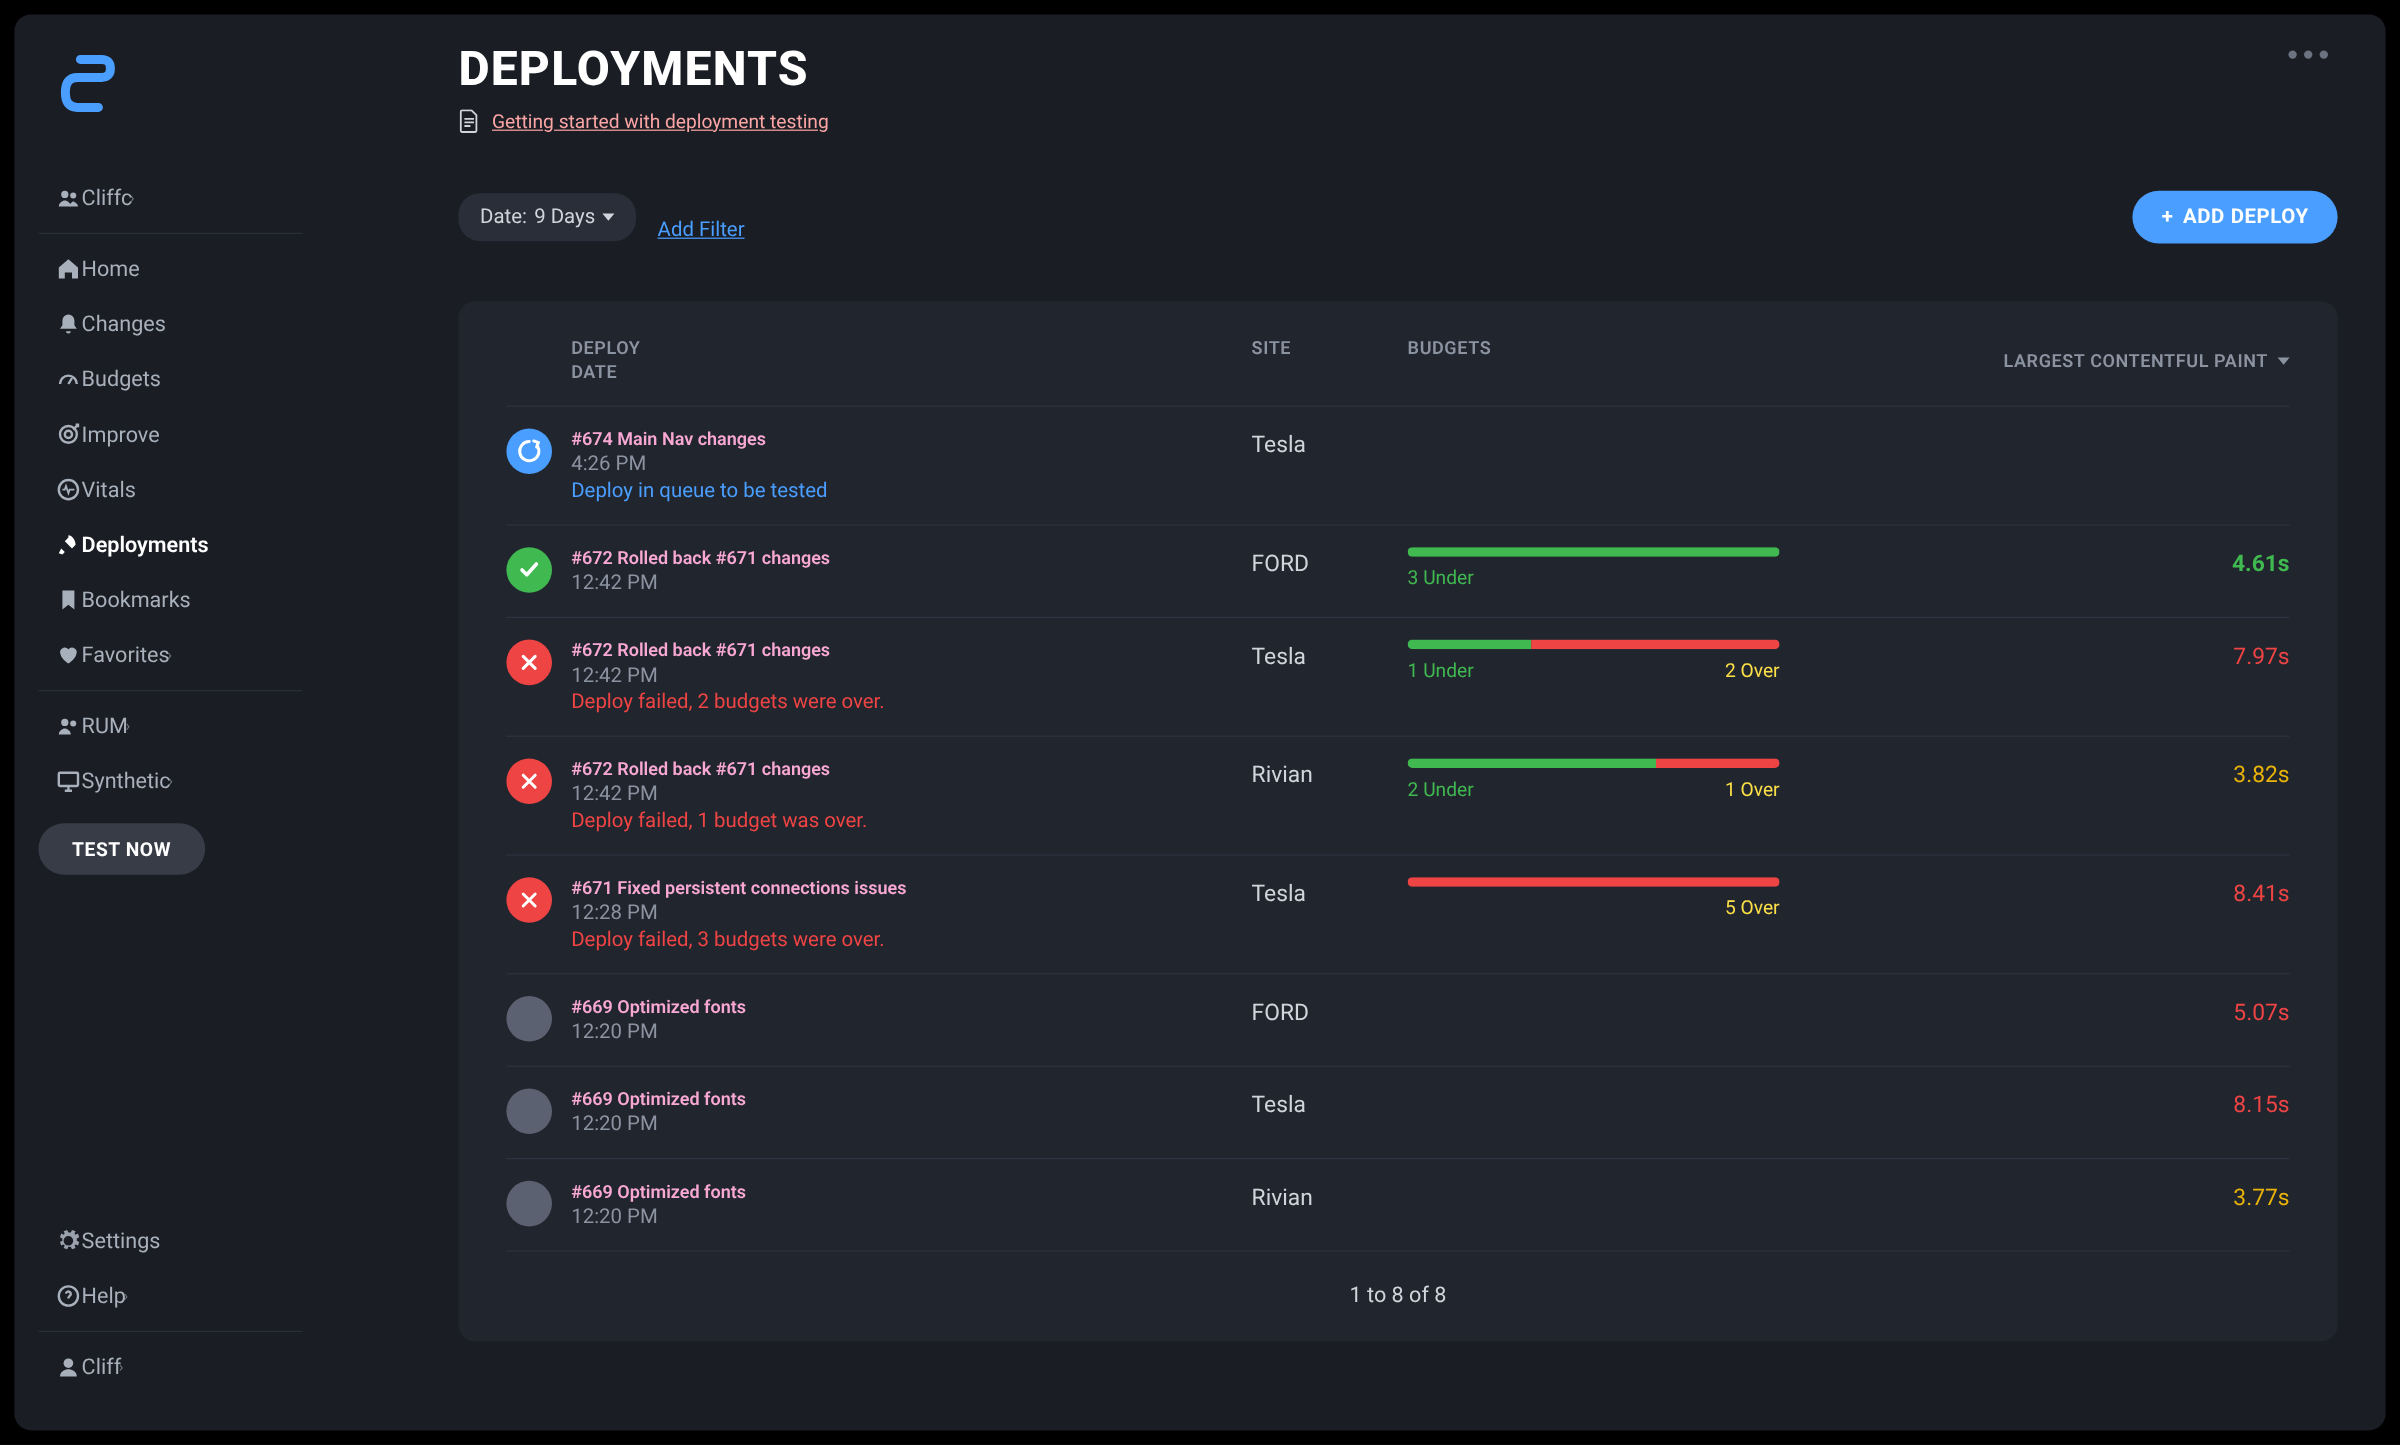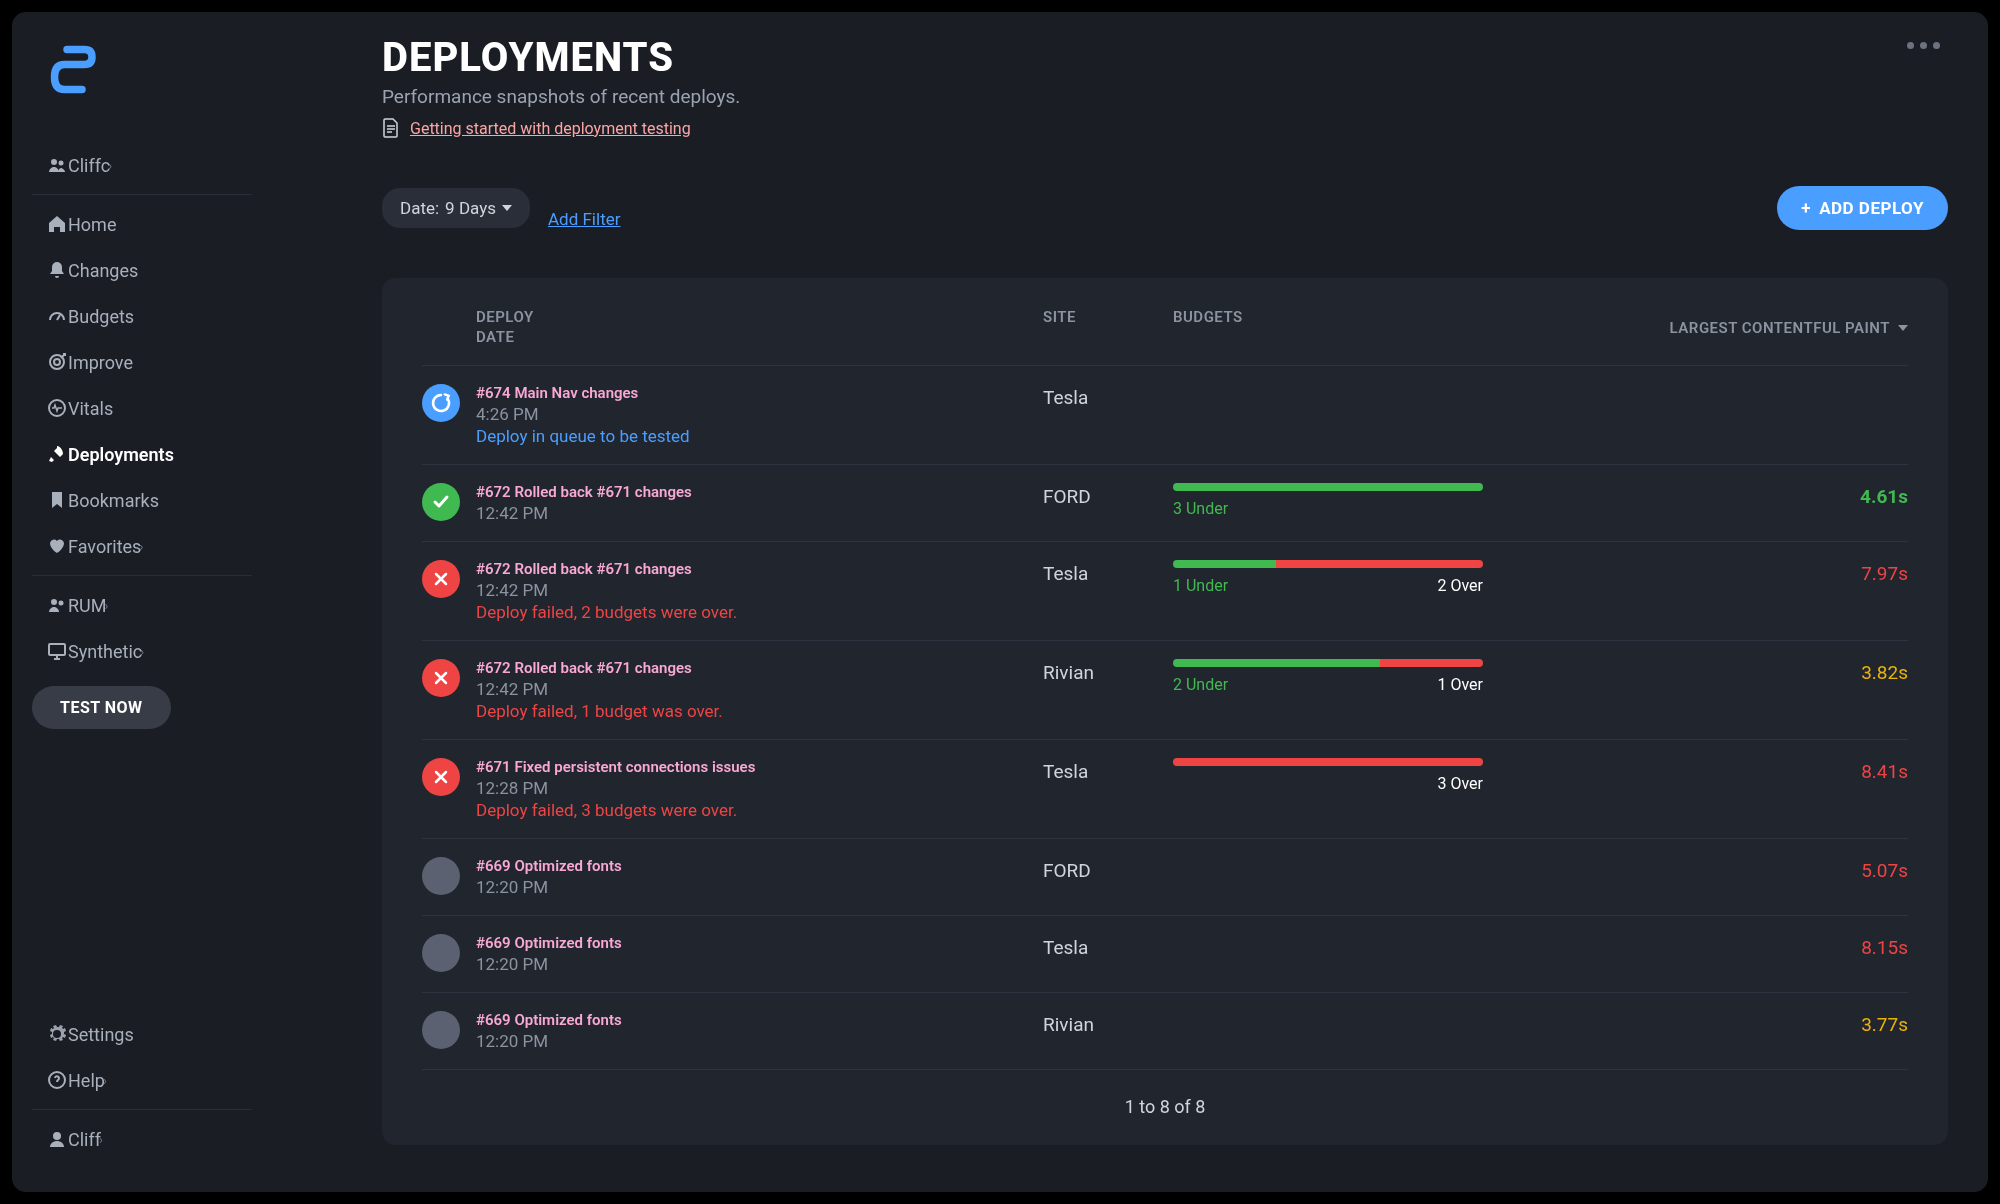--- a/index.html
+++ b/index.html
@@ -43,21 +43,21 @@
 .deploy-time { color: #8b93a1; font-size: 17px; margin-top: 2px; }
 .deploy-note { font-size: 17px; margin-top: 2px; }
 .note-queue { color: #4a9eff; }
 .note-fail { color: #ef4444; }
 .site-cell { color: #d1d5db; font-size: 19px; padding-top: 2px; }
 .budget-bar { height: 8px; background: #2a2e38; border-radius: 4px; overflow: hidden; display: flex; }
 .bar-under { background: #3fb950; height: 100%; }
 .bar-over { background: #ef4444; height: 100%; }
 .budget-labels { display: flex; justify-content: space-between; margin-top: 8px; font-size: 16px; }
 .lbl-under { color: #3fb950; }
-.lbl-over { color: #ffffff; }
+.lbl-over { color: #fde047; }
 .lcp-cell { color: #d1d5db; font-size: 19px; text-align: right; flex: 1; padding-top: 2px; }
 .lcp-green { color: #3fb950; font-weight: bold; }
 .lcp-red { color: #ef4444; }
 .lcp-yellow { color: #eab308; }
 .pager { text-align: center; color: #d1d5db; font-size: 18px; margin-top: 26px; }
 .chev-down { border-left: 5px solid transparent; border-right: 5px solid transparent; border-top: 6px solid currentColor; display: inline-block; }
 svg { display: block; }
 </style>
 </head>
 <body>
@@ -213,21 +213,20 @@
   </aside>
 
   <main class="main">
     <div class="more-menu">
       <span></span>
       <span></span>
       <span></span>
     </div>
 
     <h1 class="page-title">DEPLOYMENTS</h1>
-    <p class="page-sub">Performance snapshots of recent deploys.</p>
     <div class="doc-link">
       <span>
           <svg width="18" height="20" viewBox="0 0 18 20" fill="#d1d5db">
             <path d="M3 1h8l4 4v13a1 1 0 0 1-1 1H3a1 1 0 0 1-1-1V2a1 1 0 0 1 1-1z" fill="none" stroke="#d1d5db" stroke-width="1.5"></path>
             <path d="M5 8h8M5 11h8M5 14h5" stroke="#d1d5db" stroke-width="1.5"></path>
           </svg>
         </span>
       <a href="#">Getting started with deployment testing</a>
     </div>
 
@@ -364,21 +363,21 @@
               <div class="deploy-time">12:28 PM</div>
               <div class="deploy-note note-fail">Deploy failed, 3 budgets were over.</div>
             </div>
             <div class="col-site site-cell">Tesla</div>
             <div class="col-budgets">
               <div class="budget-bar">
                 <div class="bar-over" style="width:100%"></div>
               </div>
               <div class="budget-labels">
                 <span class="lbl-under"></span>
-                <span class="lbl-over">3 Over</span>
+                <span class="lbl-over">5 Over</span>
               </div>
             </div>
             <div class="lcp-cell lcp-red">8.41s</div>
           </div>
           <div class="row">
             <div class="col-status">
               <div class="status-badge status-neutral"></div>
             </div>
             <div class="col-deploy">
               <div class="deploy-title">#669 Optimized fonts</div>

